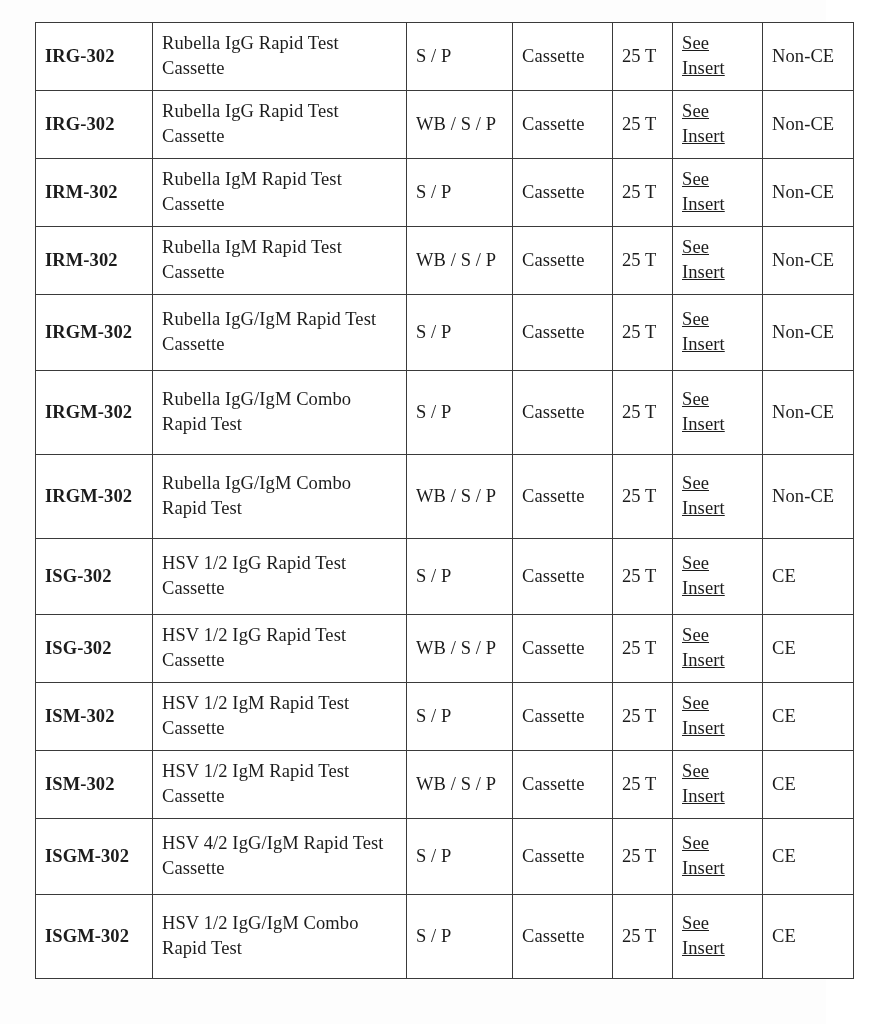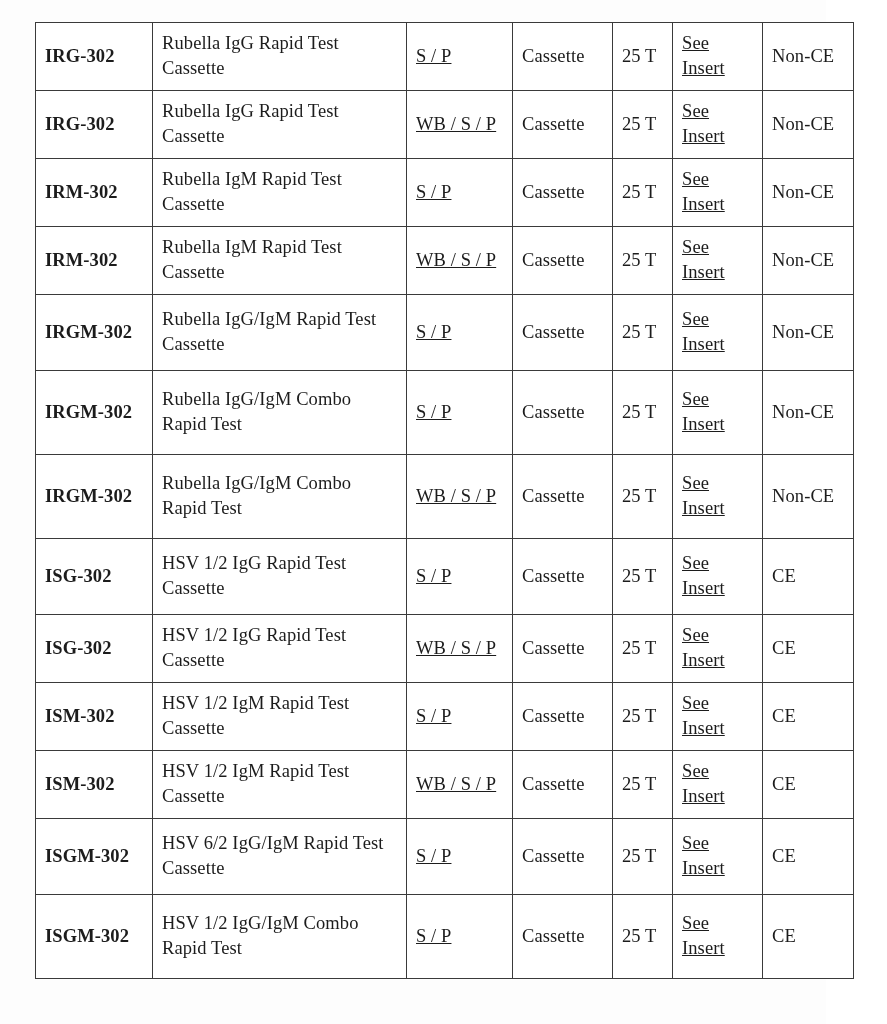--- a/index.html
+++ b/index.html
@@ -45,21 +45,21 @@
   col.c-code     { width: 117px; }
   col.c-name     { width: 254px; }
   col.c-spec     { width: 106px; }
   col.c-format   { width: 100px; }
   col.c-pack     { width: 60px; }
   col.c-sens     { width: 90px; }
   col.c-cert     { width: 91px; }
 
   td.code    { font-weight: 600; }
   td.name    { padding-left: 11px; }
-  td.spec    { padding-left: 10px; text-decoration: underline; }
+  td.spec    { padding-left: 10px; }
   td.format  { padding-left: 10px; margin-left: 40px; }
   td.pack    { padding-left: 9px; }
   td.sens    { padding-left: 9px; text-decoration: underline; }
   td.cert    { padding-left: 9px; margin-left: 15px; }
 
   tr.tall td { height: 62px; }
   tr.xtall td { height: 70px; }
   tr.normal td { height: 54px; }
 </style>
 </head>
@@ -172,21 +172,21 @@
             <td class="code">ISM-302</td>
             <td class="name">HSV 1/2 IgM Rapid Test Cassette</td>
             <td class="spec">WB / S / P</td>
             <td class="format">Cassette</td>
             <td class="pack">25 T</td>
             <td class="sens">See Insert</td>
             <td class="cert">CE</td>
           </tr>
           <tr class="tall">
             <td class="code">ISGM-302</td>
-            <td class="name">HSV 6/2 IgG/IgM Rapid Test Cassette</td>
+            <td class="name">HSV 4/2 IgG/IgM Rapid Test Cassette</td>
             <td class="spec">S / P</td>
             <td class="format">Cassette</td>
             <td class="pack">25 T</td>
             <td class="sens">See Insert</td>
             <td class="cert">CE</td>
           </tr>
           <tr class="xtall">
             <td class="code">ISGM-302</td>
             <td class="name">HSV 1/2 IgG/IgM Combo Rapid Test</td>
             <td class="spec">S / P</td>

